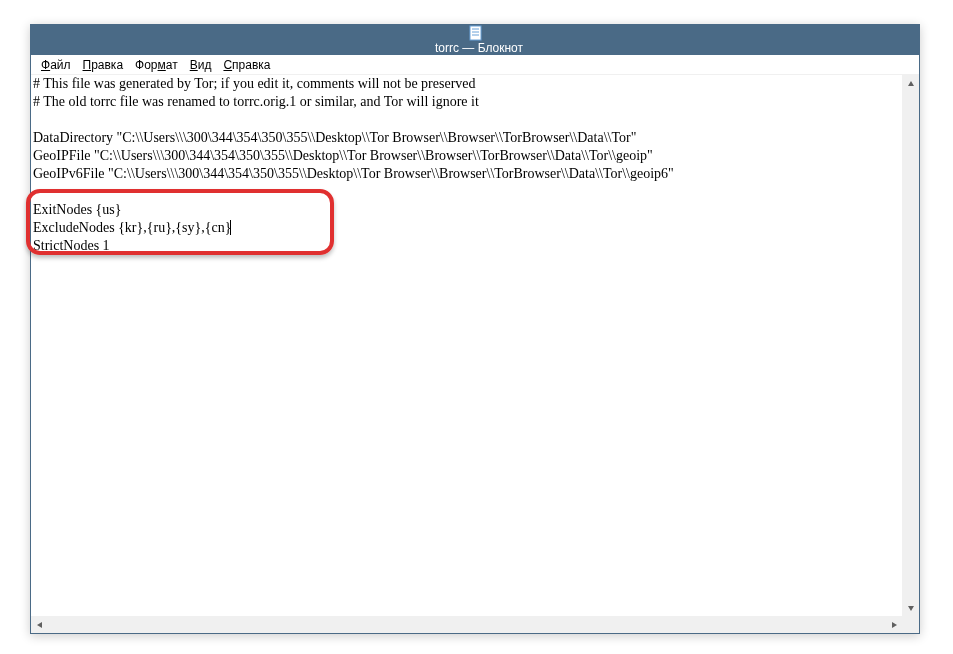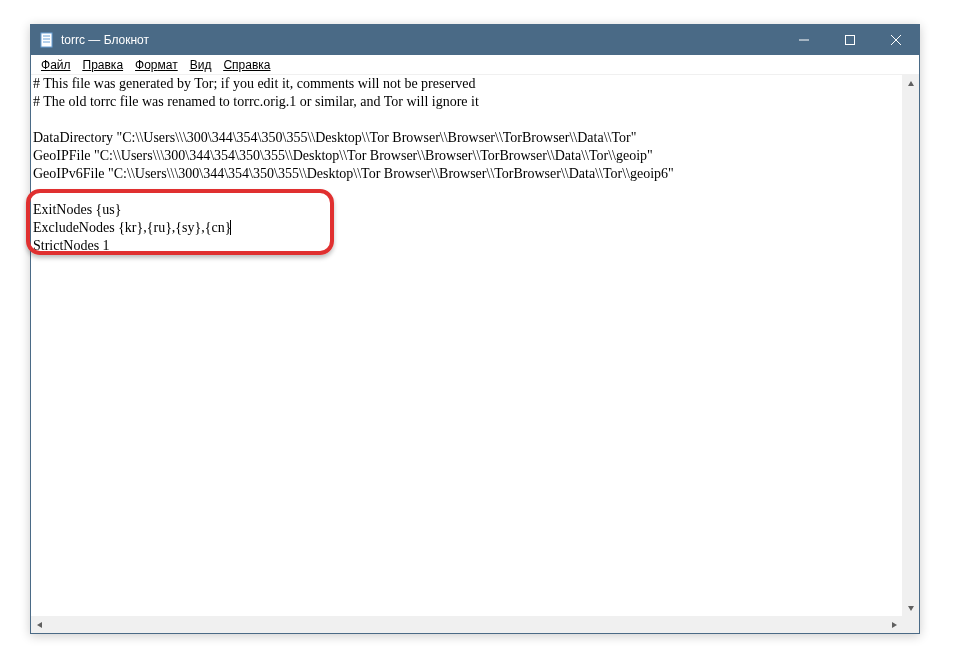--- a/index.html
+++ b/index.html
@@ -24,20 +24,21 @@
     box-shadow: 0 2px 10px rgba(0,0,0,0.2);
   }
   .titlebar {
     height: 30px;
     background: #4a6a86;
     color: #fff;
     display: flex;
     align-items: center;
     padding-left: 8px;
     font-size: 12px;
+    flex-direction: column;
   }
   .titlebar .app-icon {
     width: 16px; height: 16px;
     margin-right: 6px;
     display: flex; align-items:center; justify-content:center;
   }
   .titlebar-title { flex: 0 0 auto; }
   .titlebar-spacer { flex: 1 1 auto; }
   .window-controls { display: flex; height: 100%; }
   .win-btn {
@@ -52,21 +53,20 @@
     background: #fff;
     display: flex;
     align-items: center;
     padding: 0 4px;
     font-size: 12px;
     border-bottom: 1px solid #f0f0f0;
   }
   .menu-item {
     padding: 17px 6px;
     cursor: default;
-    text-decoration: underline;
   }
   .menu-item .ul { text-decoration: underline; }
 
   .editor-wrap {
     flex: 1 1 auto;
     position: relative;
     overflow: hidden;
   }
   .editor {
     position: absolute;

